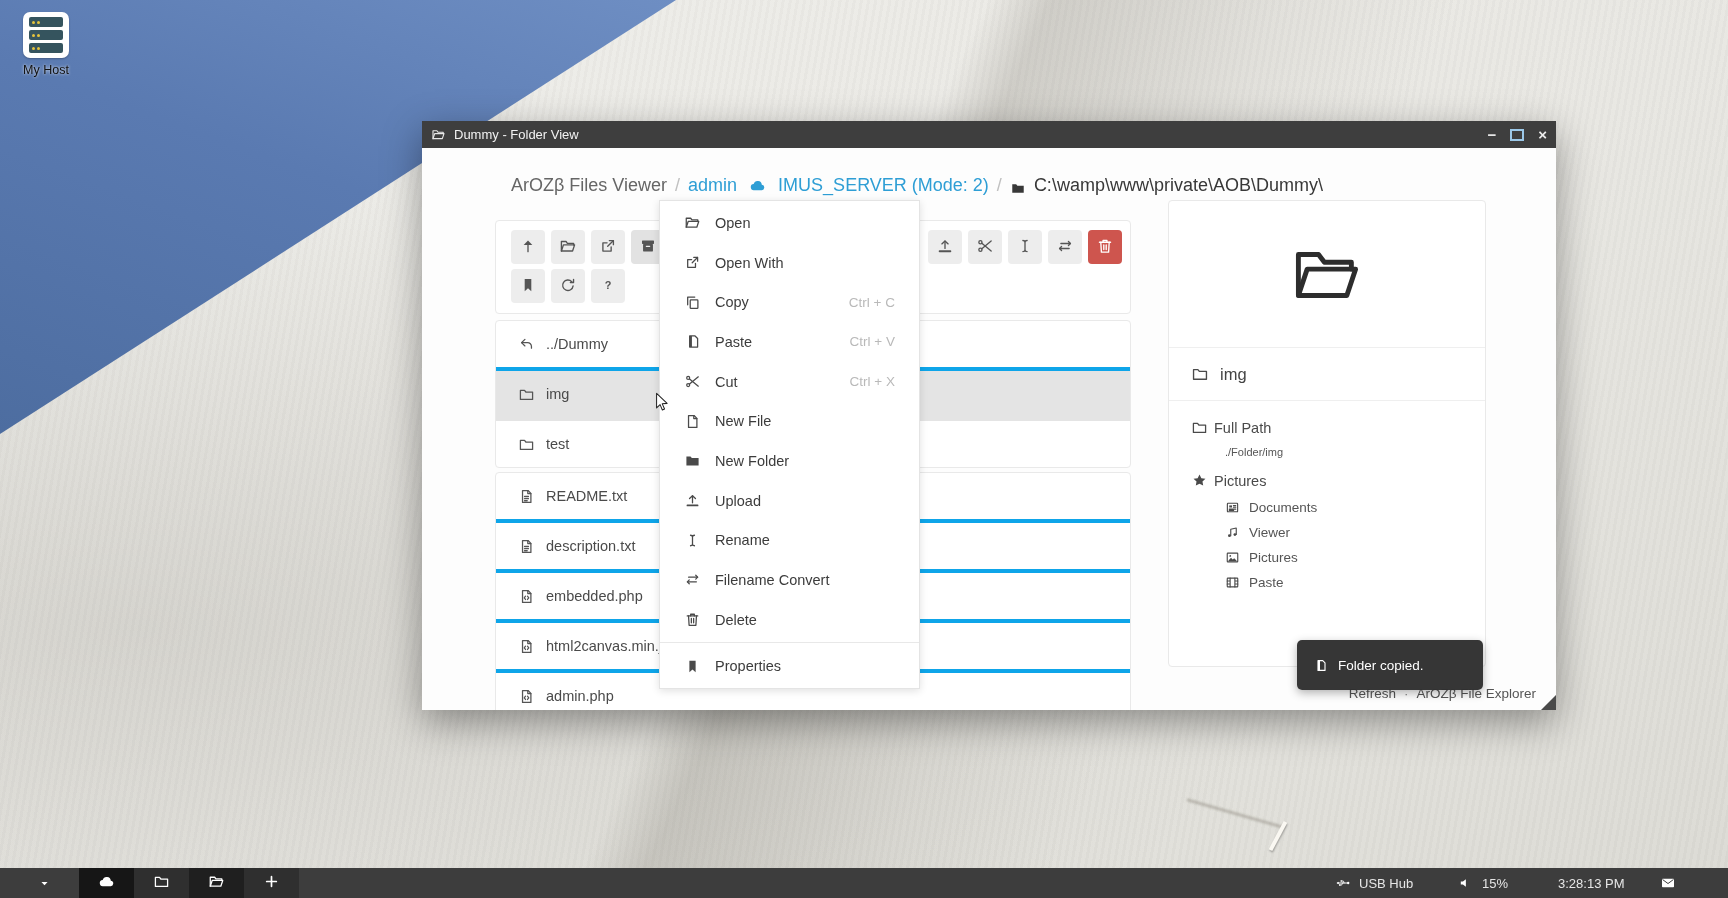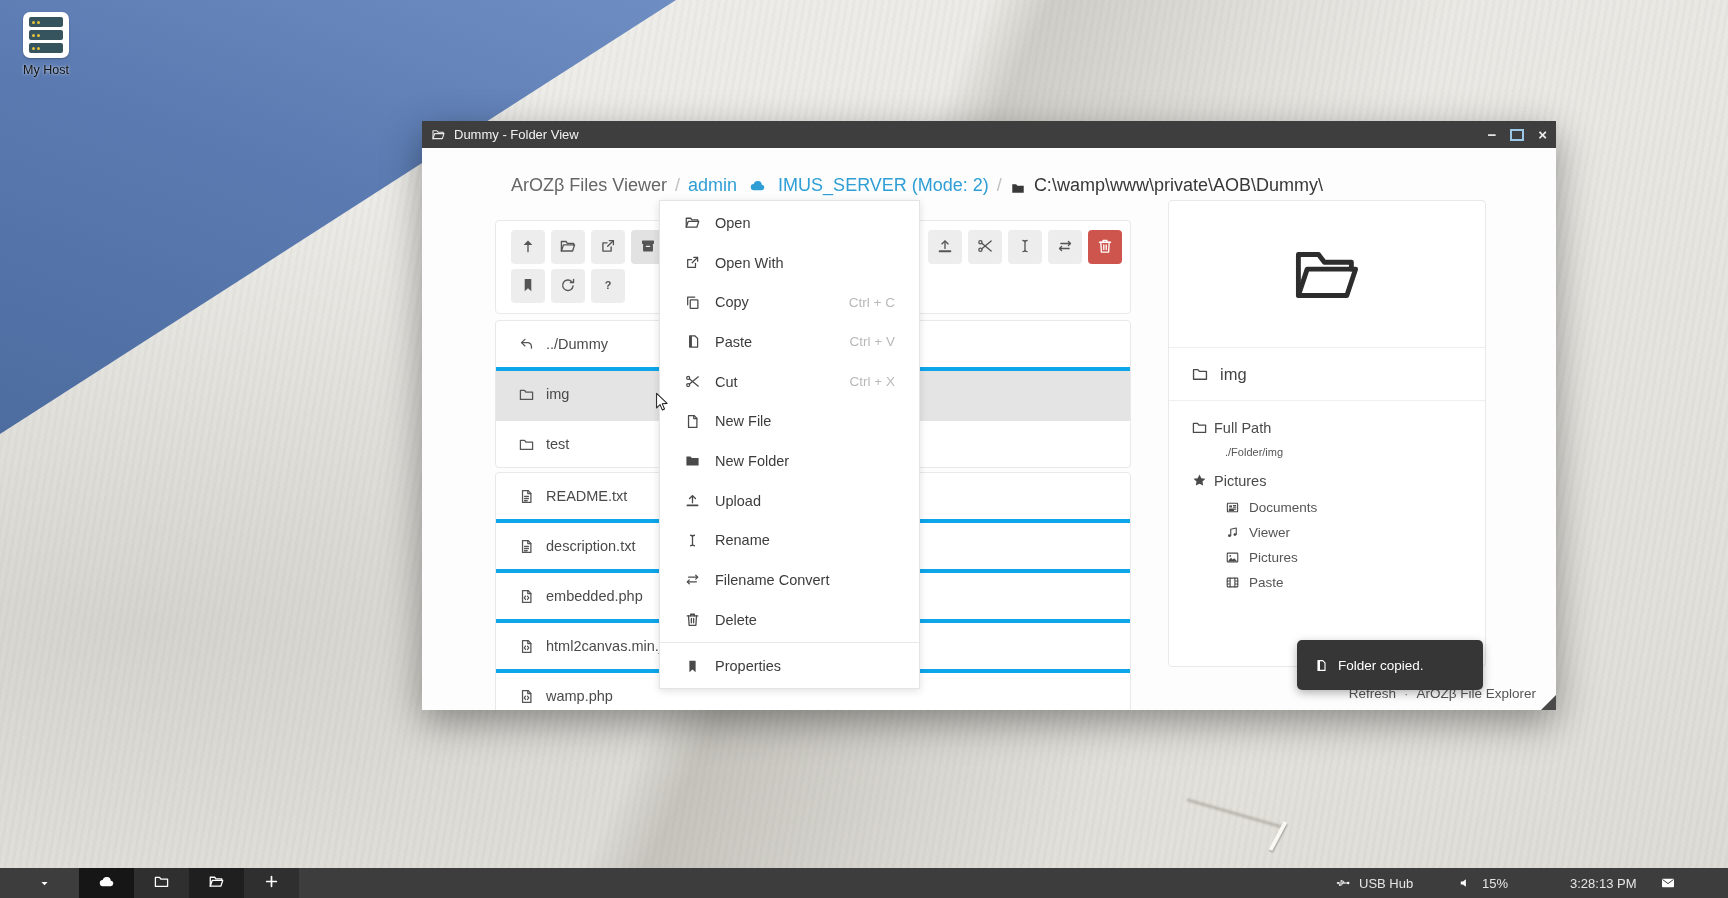--- a/index.html
+++ b/index.html
@@ -129,21 +129,21 @@
   .taskbar{position:absolute;left:0;bottom:0;width:1728px;height:30px;background:#3d3d3d;
     display:flex;align-items:center;z-index:100;}
   .task-caret{color:#fff;margin-left:38px;display:flex;}
   .task-caret svg{width:13px;height:13px;}
   .task-tiles{display:flex;height:30px;margin-left:28px;}
   .tile{width:55px;height:30px;display:flex;align-items:center;justify-content:center;color:#fff;}
   .tile svg{width:17px;height:17px;}
   .task-status{position:absolute;display:flex;align-items:center;gap:8px;color:#e6e6e6;font-size:13px;}
   .usb{left:1335px;}
   .vol{left:1458px;}
-  .clock{left:1558px;margin-left:12px;}
+  .clock{left:1558px;}
   .mail{left:1660px;}
   .ts-ic{color:#fff;display:flex;}
   .ts-ic svg{width:16px;height:16px;}
 </style>
 </head>
 <body>
 
 <div class="desktop">
   <div class="sky"></div>
   <div class="contrail-shadow"></div>
@@ -368,21 +368,21 @@
             <span>html2canvas.min.js</span>
           </div>
           <div class="row">
             <span class="ic ">
               <svg viewBox="0 0 24 24" fill="none" stroke="currentColor" stroke-width="1.8" stroke-linecap="round" stroke-linejoin="round">
                 <path d="M6.4 3.6h7.8l4 4v12.8H6.4z"></path>
                 <path d="M13.8 3.6v4.2h4.4"></path>
                 <path d="m10.6 11.6-1.8 2.3 1.8 2.3M13.4 11.6l1.8 2.3-1.8 2.3"></path>
               </svg>
             </span>
-            <span>wamp.php</span>
+            <span>admin.php</span>
           </div>
         </div>
 
       <div class="card side-panel">
         <div class="side-hero">
           <span class="hero-ic">
               <svg viewBox="0 0 24 24" fill="none" stroke="currentColor" stroke-width="1.8" stroke-linecap="round" stroke-linejoin="round">
                 <path d="M3.2 18.6V6h6.2l1.8 2.4h8.3v2.1"></path>
                 <path d="M3.2 18.6l2.7-8.1h14.9l-2.7 8.1z"></path>
               </svg>

